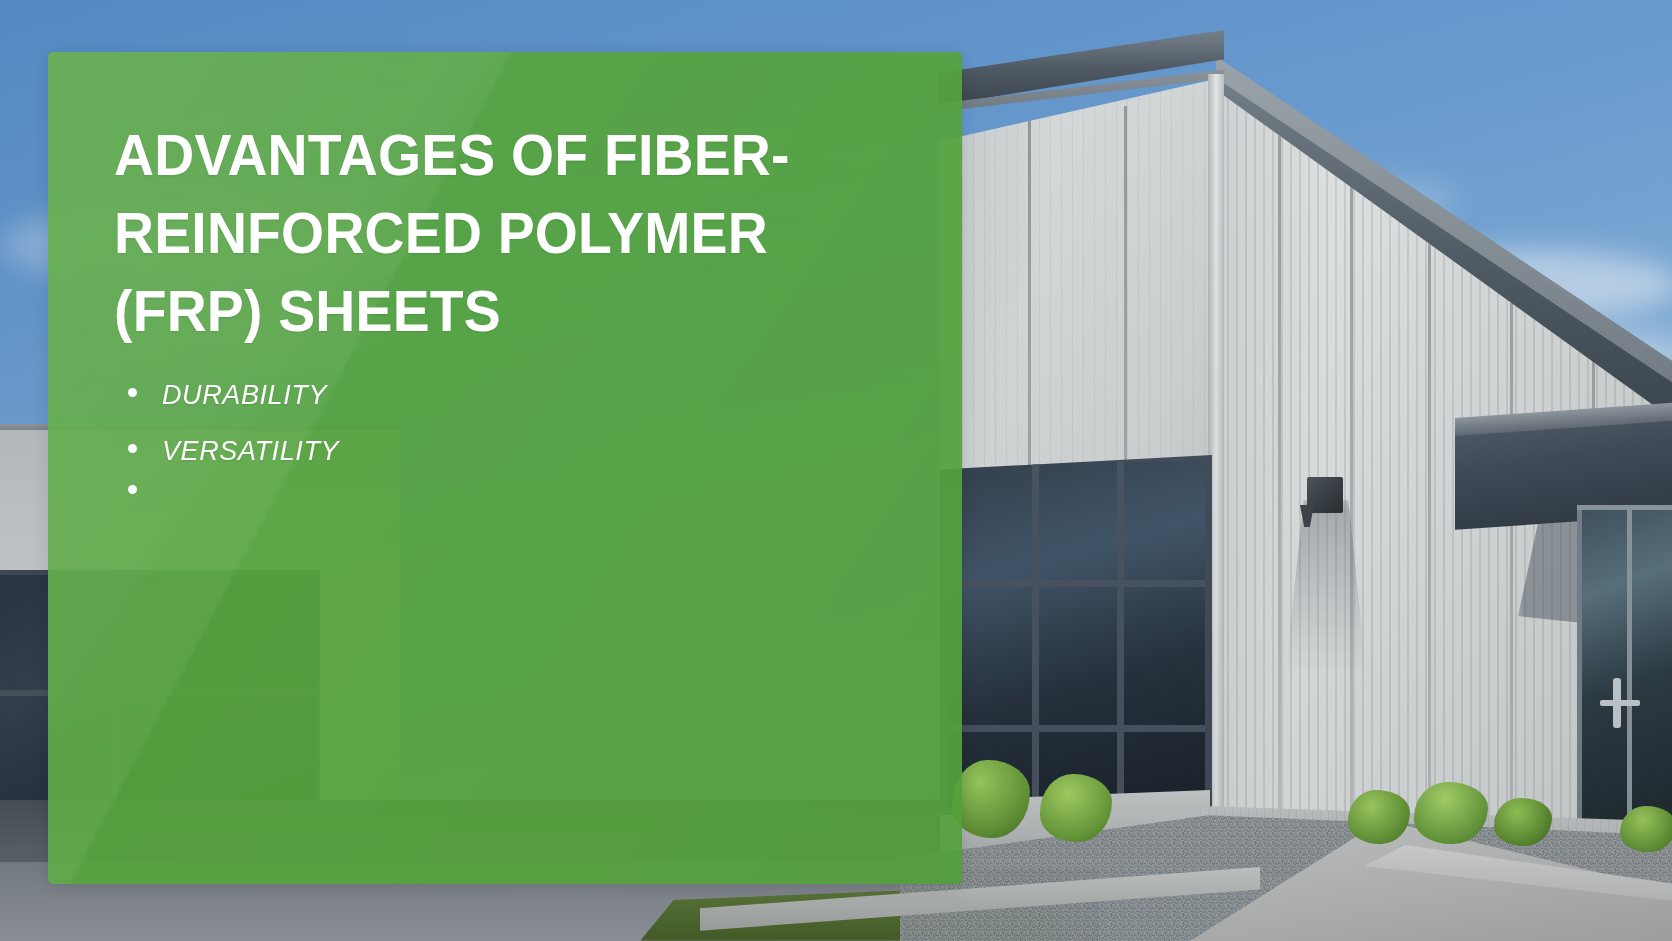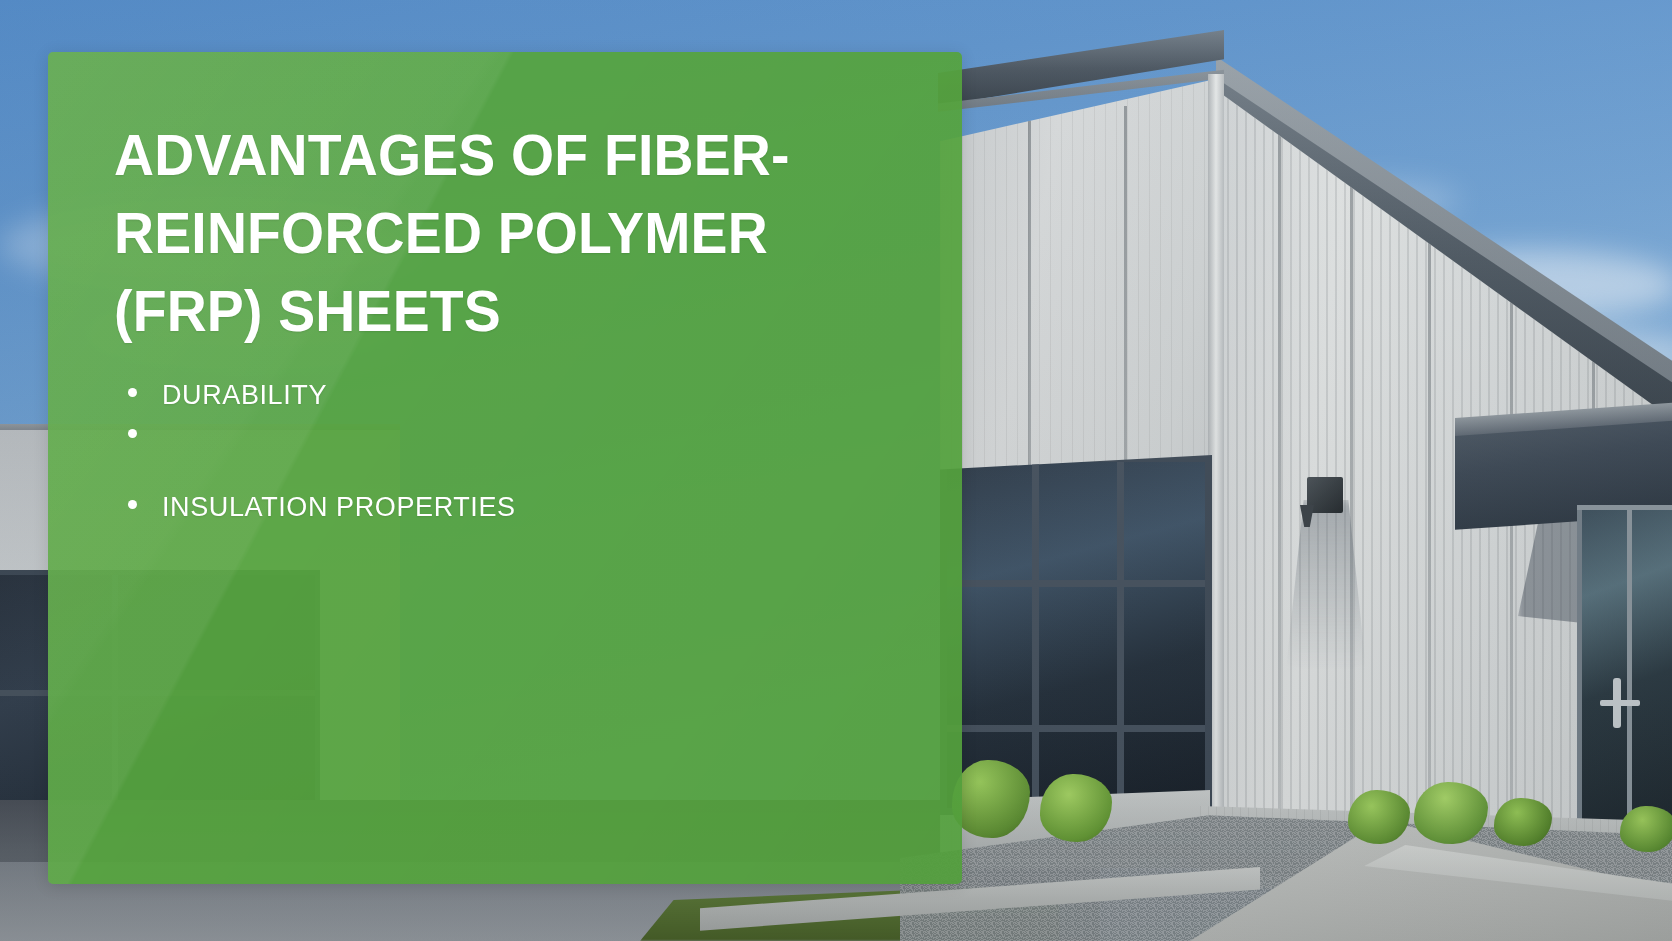--- a/index.html
+++ b/index.html
@@ -331,20 +331,21 @@
     display:flex;
     align-items:baseline;
     height:56px;
     color:#ffffff;
     font-family:"Liberation Sans", sans-serif;
     font-weight:normal;
     font-size:27px;
     letter-spacing:0.6px;
     text-transform:uppercase;
     text-shadow:0 1px 2px rgba(0,0,0,0.10);
+    font-style:italic;
   }
   .dot {
     flex:0 0 auto;
     width:9px; height:9px;
     border-radius:50%;
     background:#ffffff;
     margin-right:25px;
     position:relative;
     top:-7px;
   }
@@ -438,20 +439,20 @@
 
   <h1 class="title">ADVANTAGES OF FIBER-REINFORCED POLYMER (FRP) SHEETS</h1>
 
   <ul class="bullets">
     <li class="bullet">
       <span class="dot"></span>
       <span>DURABILITY</span>
     </li>
     <li class="bullet">
       <span class="dot"></span>
+      <span>VERSATILITY</span>
     </li>
     <li class="bullet">
       <span class="dot"></span>
-      <span>INSULATION PROPERTIES</span>
     </li>
   </ul>
 
 </div>
 
 </body></html>

